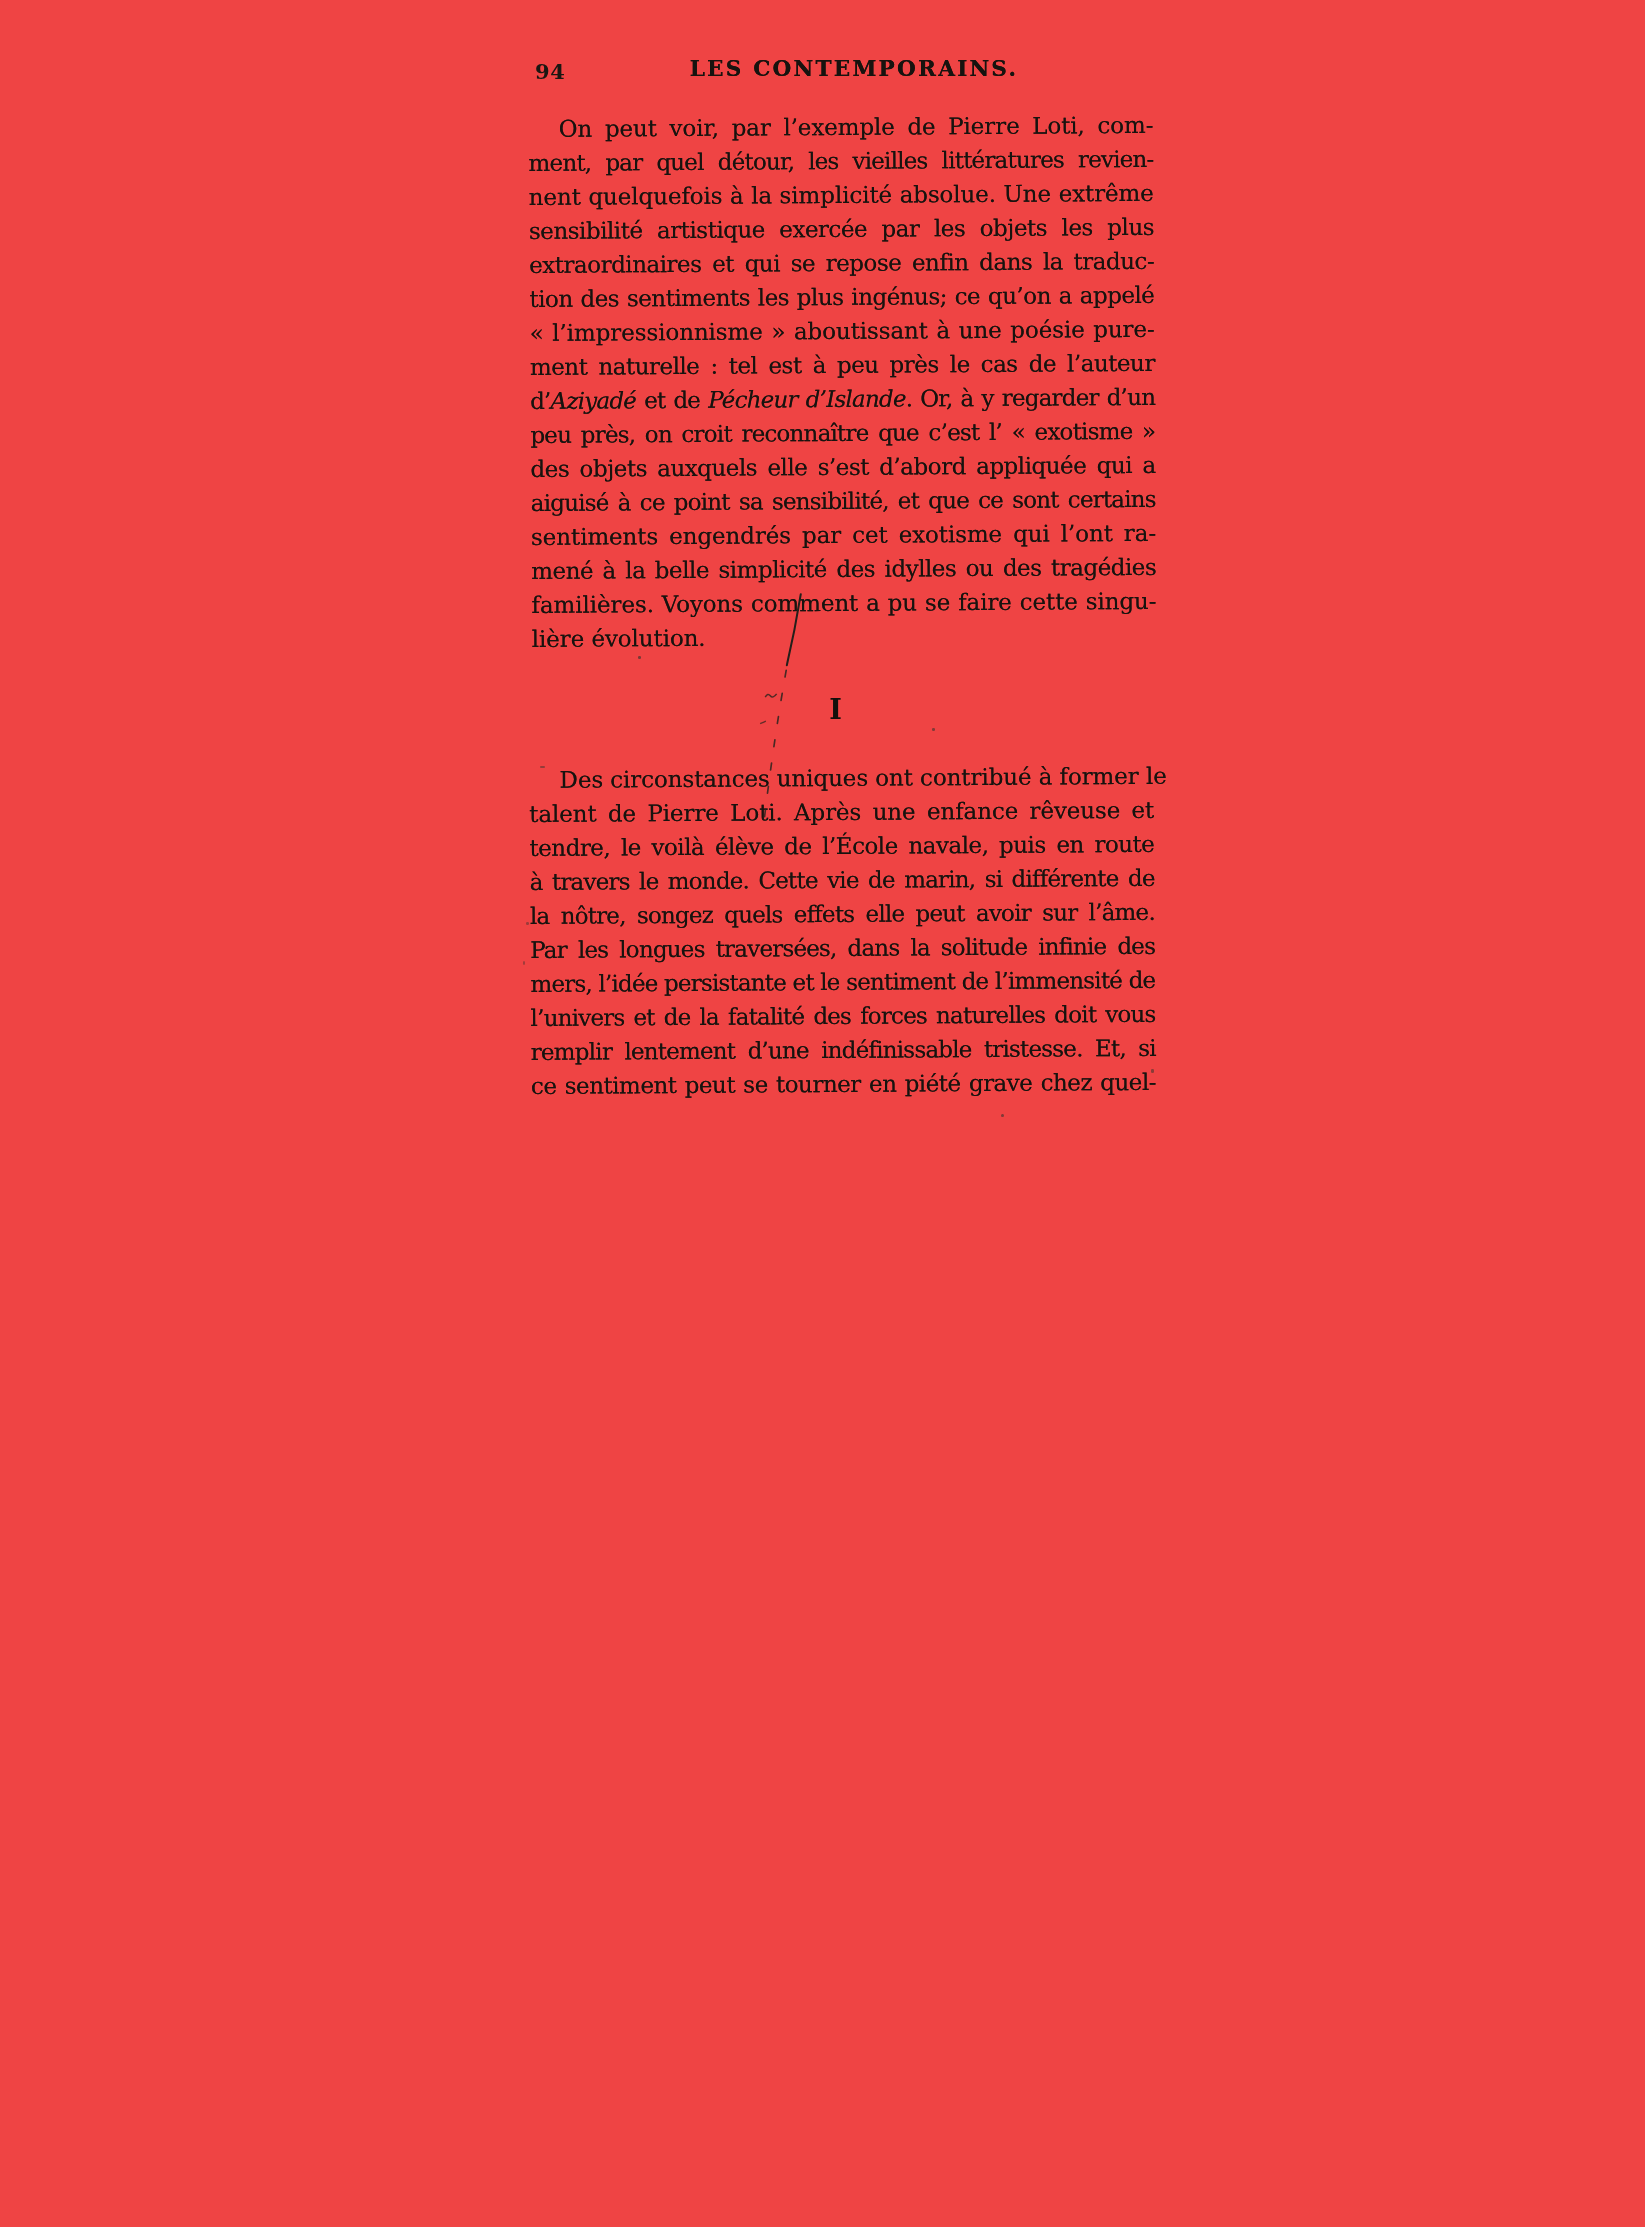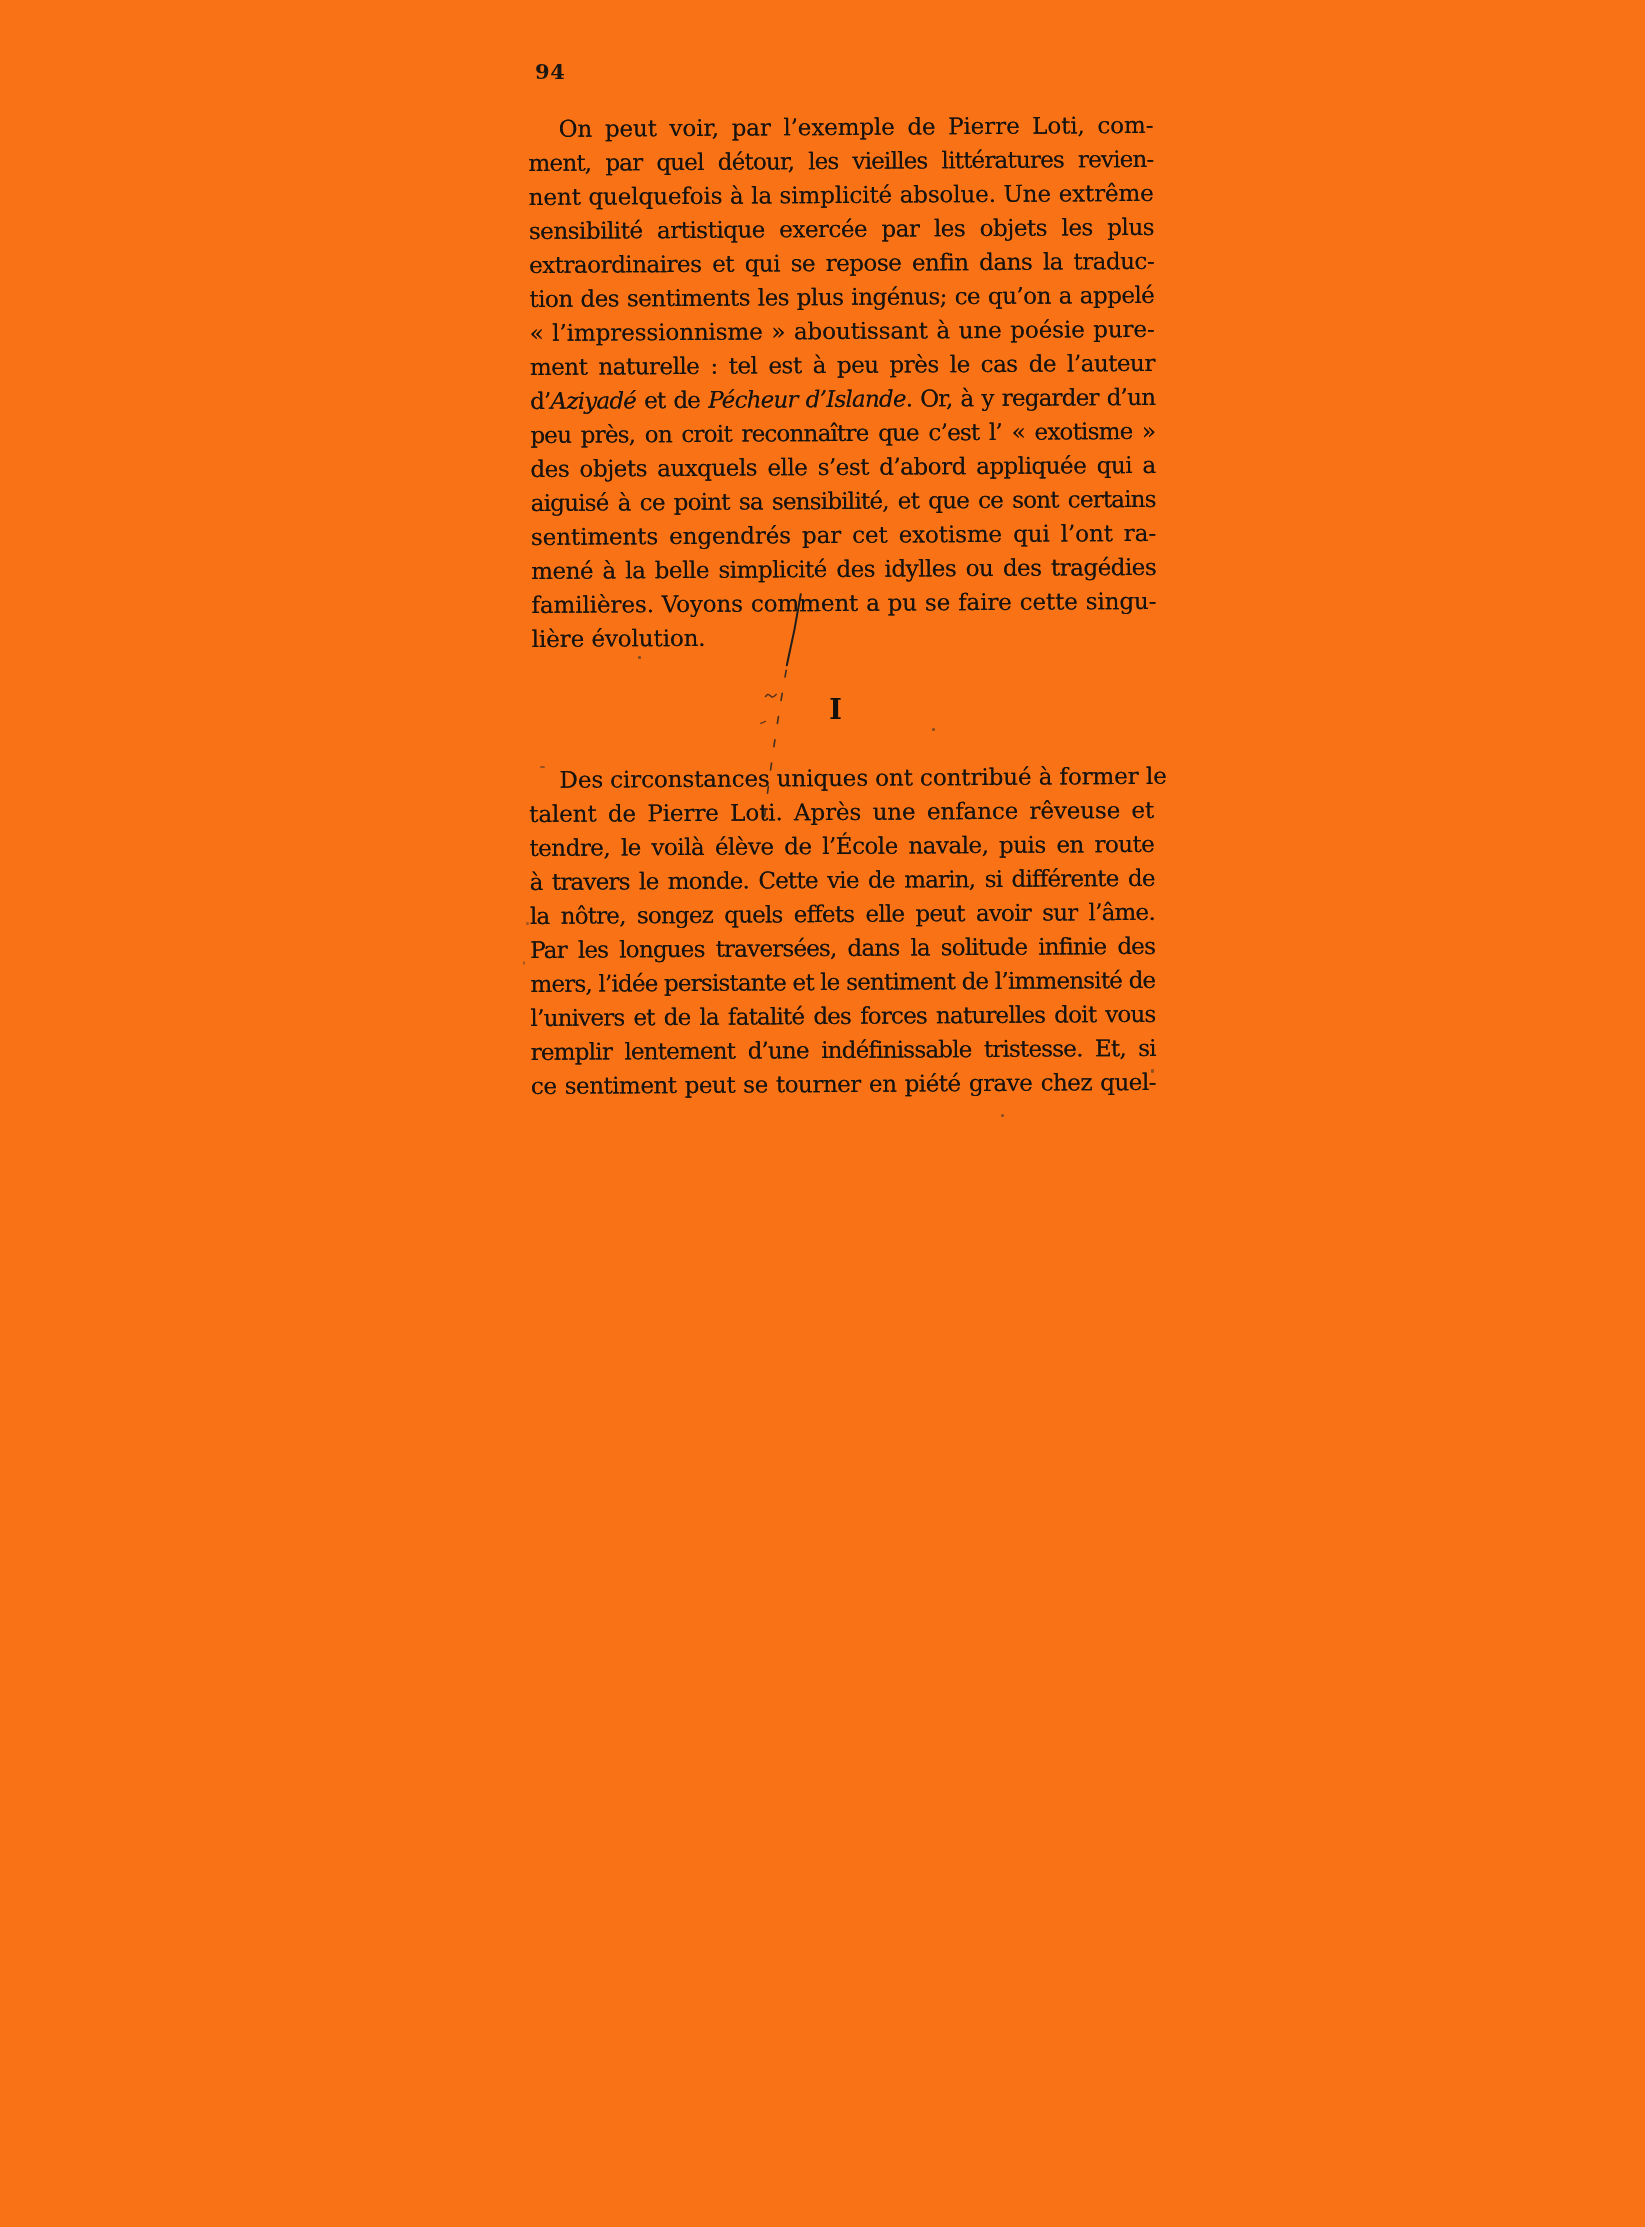--- a/index.html
+++ b/index.html
@@ -1,19 +1,19 @@
 <!DOCTYPE html>
 <html style="font-size:10.2px"><head>
 <meta charset="utf-8">
 <style>
   html,body{margin:0;padding:0;background:#ffffff;}
   .page{
     position:relative;
     width:1646px;height:2227px;
-    background:#f97316;
+    background:#ef4444;
     overflow:hidden;
     font-family:"DejaVu Serif","Liberation Serif",serif;
     color:#17130f;
   }
   
   .runhead{position:absolute;top:56px;left:530px;width:625px;height:32px;}
   .pagenum{
     position:absolute;left:5.1px;top:2.5px;
     font-size:21px;letter-spacing:0.6px;font-weight:bold;color:#1b1712;
   }
@@ -58,20 +58,21 @@
   .scratch{position:absolute;left:0;top:0;pointer-events:none;}
   .speck{position:absolute;border-radius:50%;background:#3a342e;}
 </style>
 </head>
 <body>
 
 <div class="page">
 
   <div class="runhead">
     <span class="pagenum">94</span>
+    <div class="headtitle">LES CONTEMPORAINS.</div>
   </div>
 
   <div class="para" id="para1">
       <div class="line first"><span>On peut voir, par l’exemple de Pierre Loti, com-</span></div>
       <div class="line tight2"><span>ment, par quel détour, les vieilles littératures revien-</span></div>
       <div class="line"><span>nent quelquefois à la simplicité absolue. Une extrême</span></div>
       <div class="line tight1"><span>sensibilité artistique exercée par les objets les plus</span></div>
       <div class="line tight1"><span>extraordinaires et qui se repose enfin dans la traduc-</span></div>
       <div class="line tight1"><span>tion des sentiments les plus ingénus; ce qu’on a appelé</span></div>
       <div class="line"><span>« l’impressionnisme » aboutissant à une poésie pure-</span></div>

